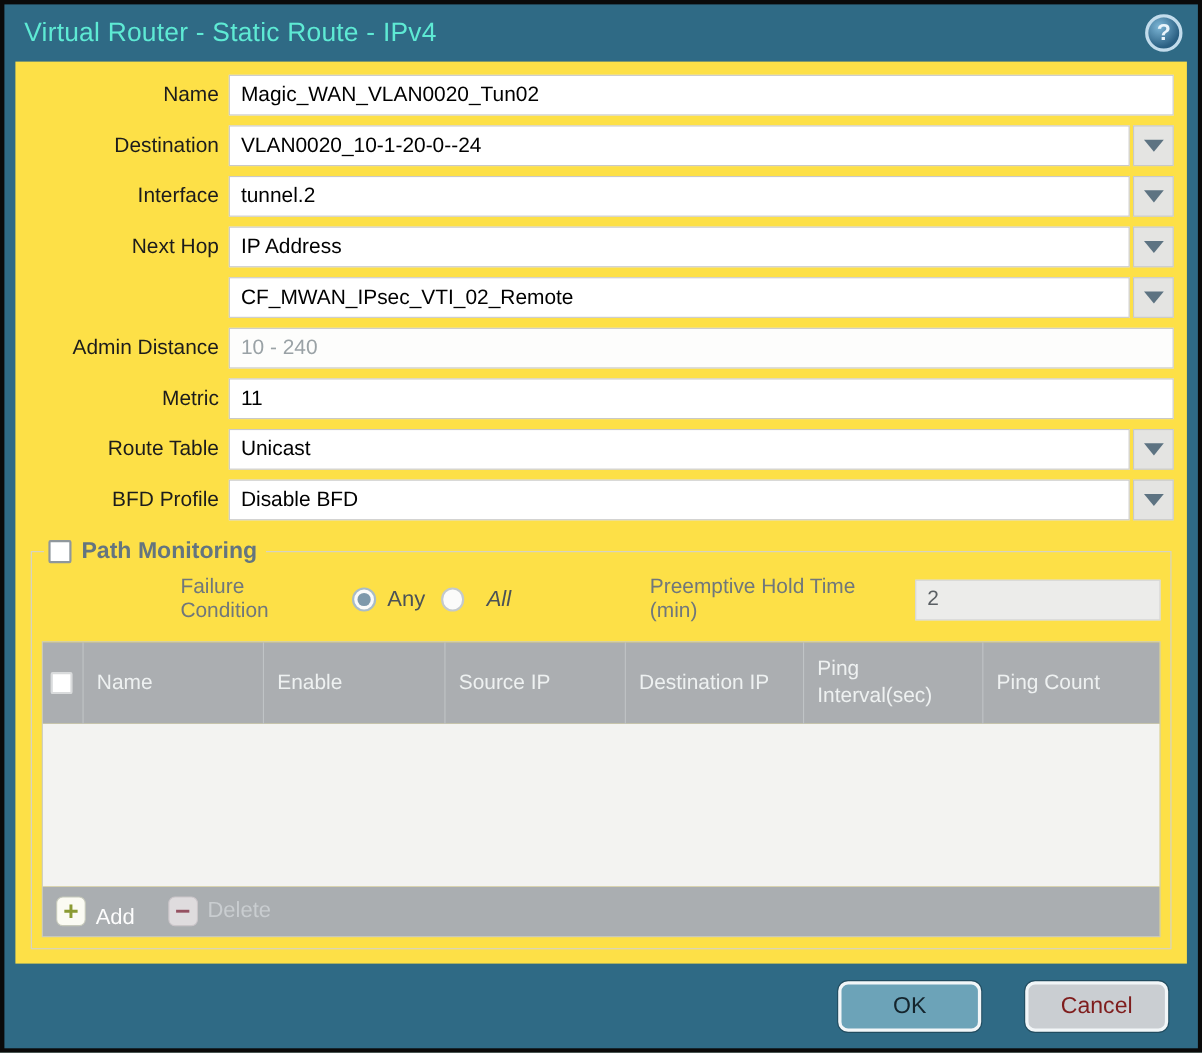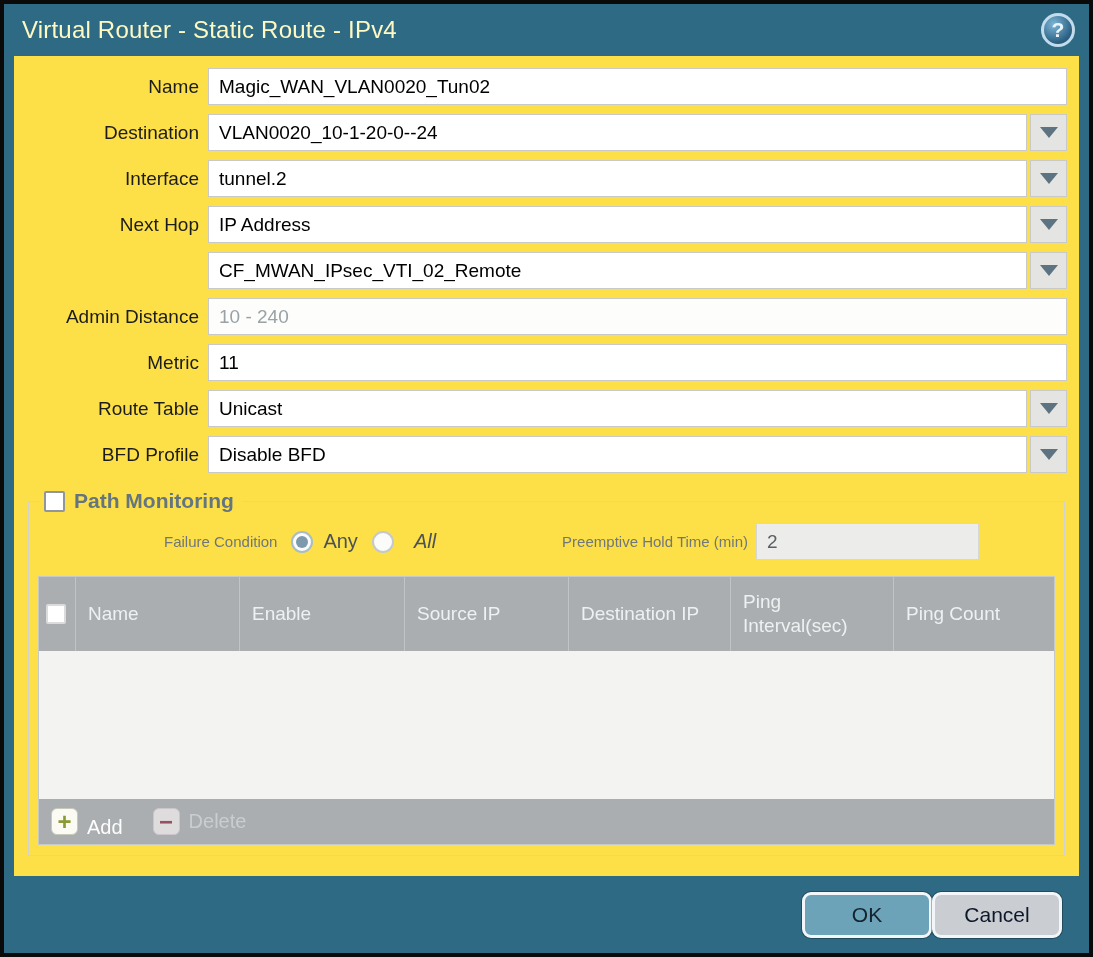--- a/index.html
+++ b/index.html
@@ -12,21 +12,21 @@
     border:4px solid #0a0a0a;
     display:flex; flex-direction:column;
   }
 
   
   .titlebar {
     height:52px; flex:0 0 52px;
     display:flex; align-items:center; justify-content:space-between;
     padding:0 14px 0 18px;
   }
-  .title { color:#fef9c3; font-size:24px; letter-spacing:.2px; }
+  .title { color:#5eead4; font-size:24px; letter-spacing:.2px; }
   .help-icon {
     width:34px; height:34px; border-radius:50%;
     background:radial-gradient(circle at 35% 30%, #7db6d6, #2a5f82 70%);
     border:3px solid #c2dcec;
     color:#eaf5fb; font-size:21px; font-weight:bold;
     display:flex; align-items:center; justify-content:center;
     cursor:pointer;
   }
 
   
@@ -78,21 +78,21 @@
     padding:0 8px 0 4px; margin-left:2px;
   }
   .checkbox {
     width:21px; height:21px;
     background:#fff; border:2px solid #8f979c; border-radius:2px;
     cursor:pointer;
   }
   .pm-title { font-size:21px; font-weight:bold; color:#64757f; }
 
   .cond-row { display:flex; align-items:center; margin:10px 0 16px 0; }
-  .gray-label { font-size:15px; color:#70777b; }
+  .gray-label { font-size:19px; color:#70777b; }
   .cond-label { margin-left:126px; }
   .radio {
     width:22px; height:22px; border-radius:50%;
     background:#fbfbfa; border:2px solid #c3c9cc;
     margin-left:14px; position:relative; cursor:pointer;
   }
   .radio.sel { border-color:#a9bcc8; }
   .radio.sel::after {
     content:""; position:absolute; inset:3px;
     border-radius:50%; background:#7e99ab;
@@ -145,21 +145,21 @@
     justify-content:flex-end; padding-right:27px;
   }
   .btn {
     min-width:130px; height:46px; border-radius:9px;
     border:3px solid #f2f6f8;
     font-family:"Liberation Sans", sans-serif;
     font-size:21px; cursor:pointer;
     box-shadow:0 0 0 1px rgba(0,0,0,.28);
   }
   .btn-ok { background:#6ca3b8; color:#14242c; }
-  .btn-cancel { background:#caced2; color:#0f172a; }
+  .btn-cancel { background:#caced2; color:#7f1d1d;margin-left:40px; }
 </style>
 </head>
 <body>
 
 <div class="dialog">
 
   <div class="titlebar">
     <span class="title">Virtual Router - Static Route - IPv4</span>
     <div class="help-icon">?</div>
   </div>

